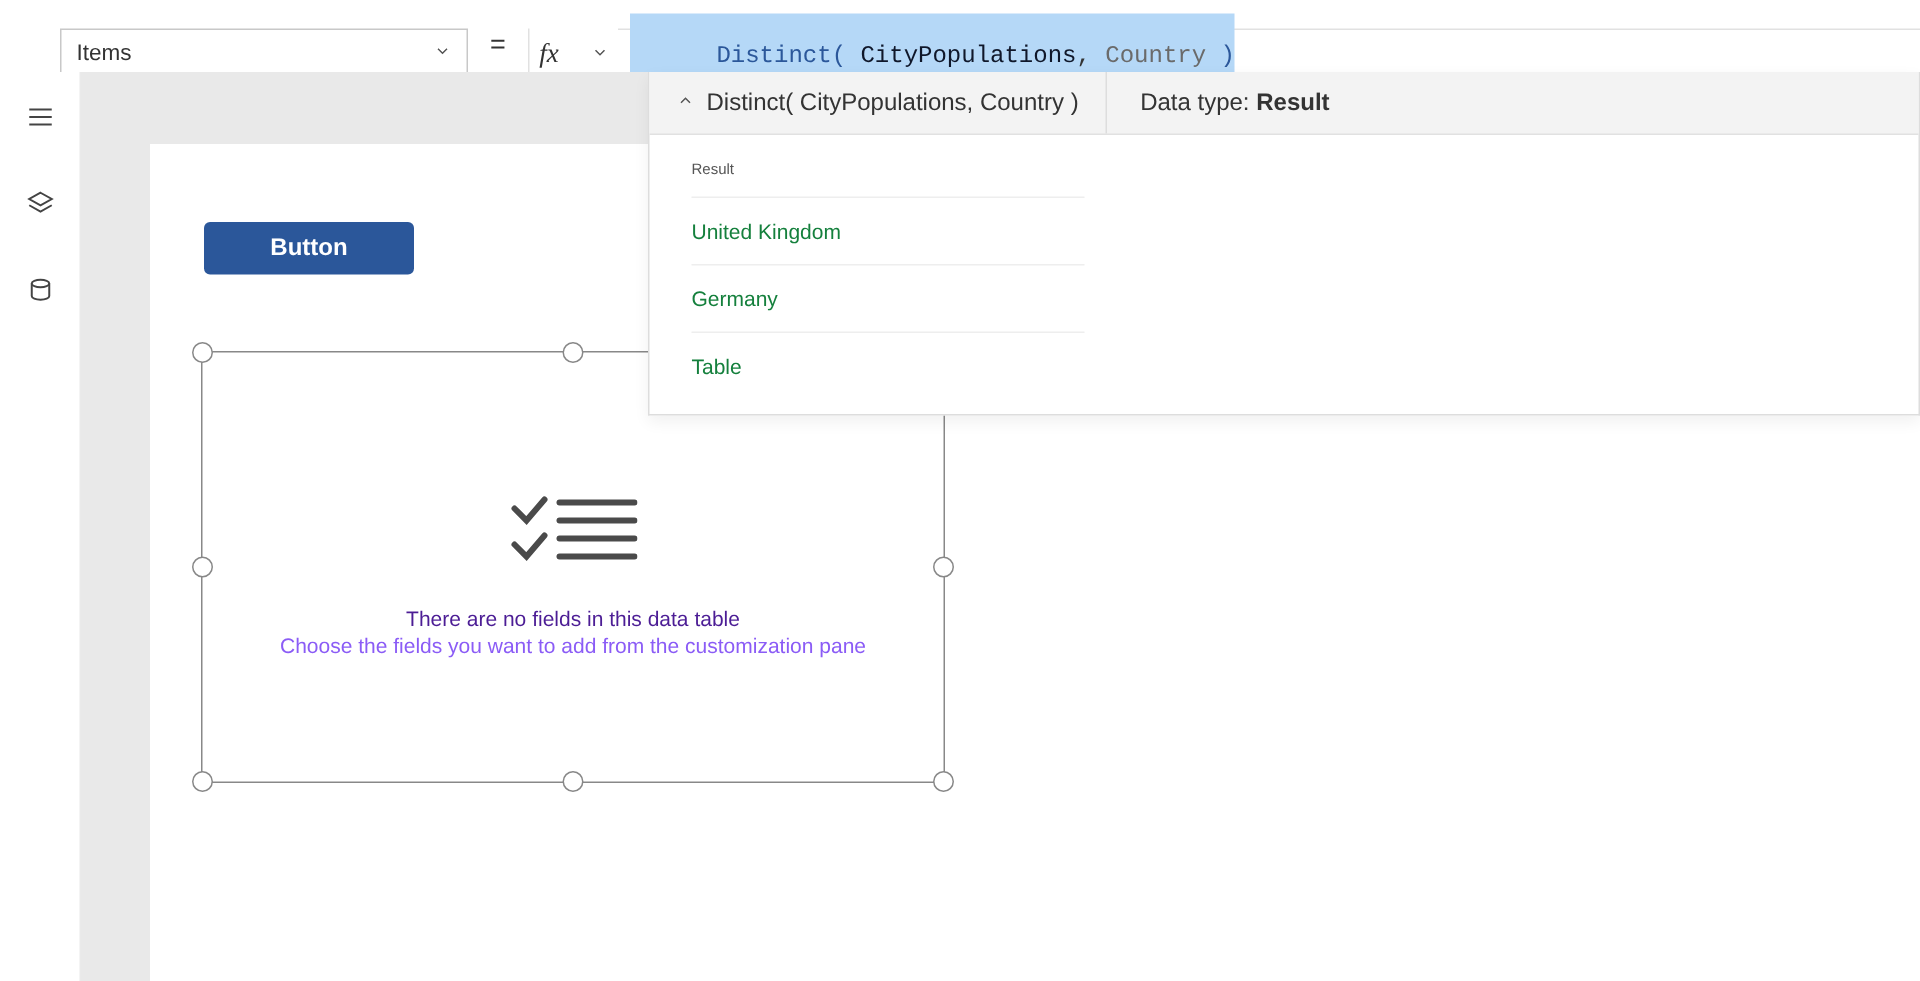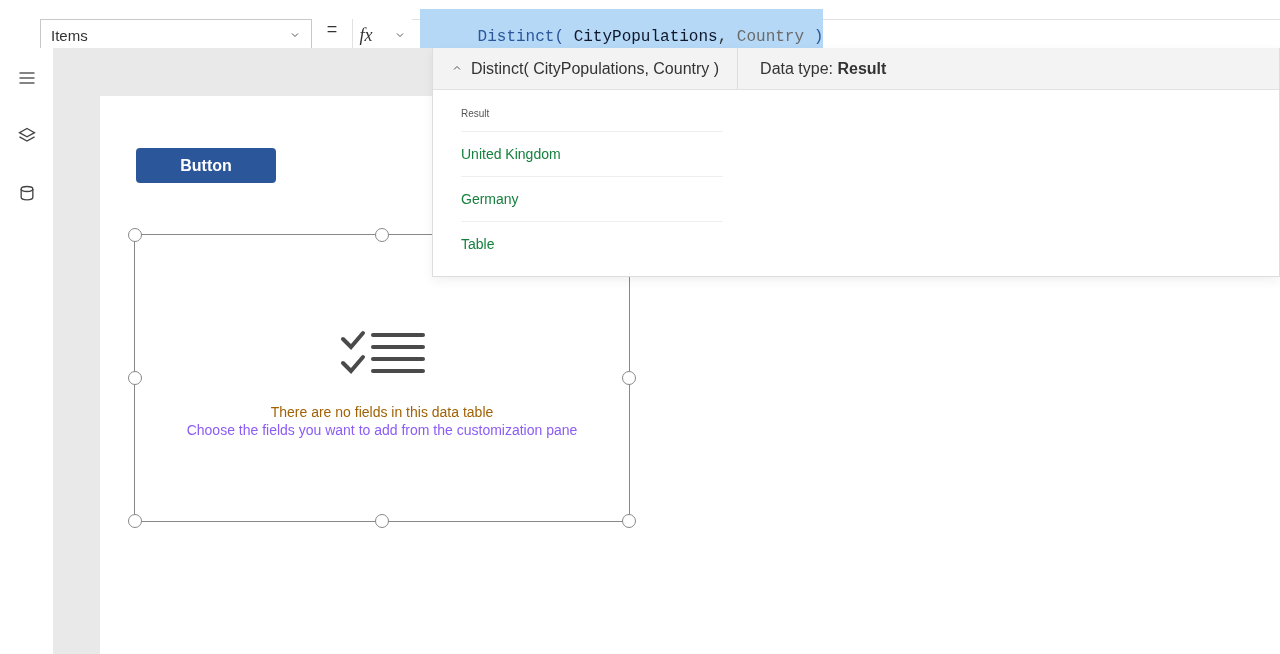--- a/index.html
+++ b/index.html
@@ -165,21 +165,21 @@
     position: absolute;
     top: 92px;
     left: 0;
     right: 0;
     display: flex;
     flex-direction: column;
     align-items: center;
     text-align: center;
   }
   .empty-icon { margin-bottom: 18px; }
-  .empty-text1 { color: #a16207; font-size: 14px; margin-bottom: 2px; }
+  .empty-text1 { color: #4c1d95; font-size: 14px; margin-bottom: 2px; }
   .empty-text2 { color: #8b5cf6; font-size: 14px; cursor: pointer; }
 
   
   .result-panel {
     position: absolute;
     top: 0;
     left: 378px;
     right: 0;
     background: #fff;
     border: 1px solid #ddd;

